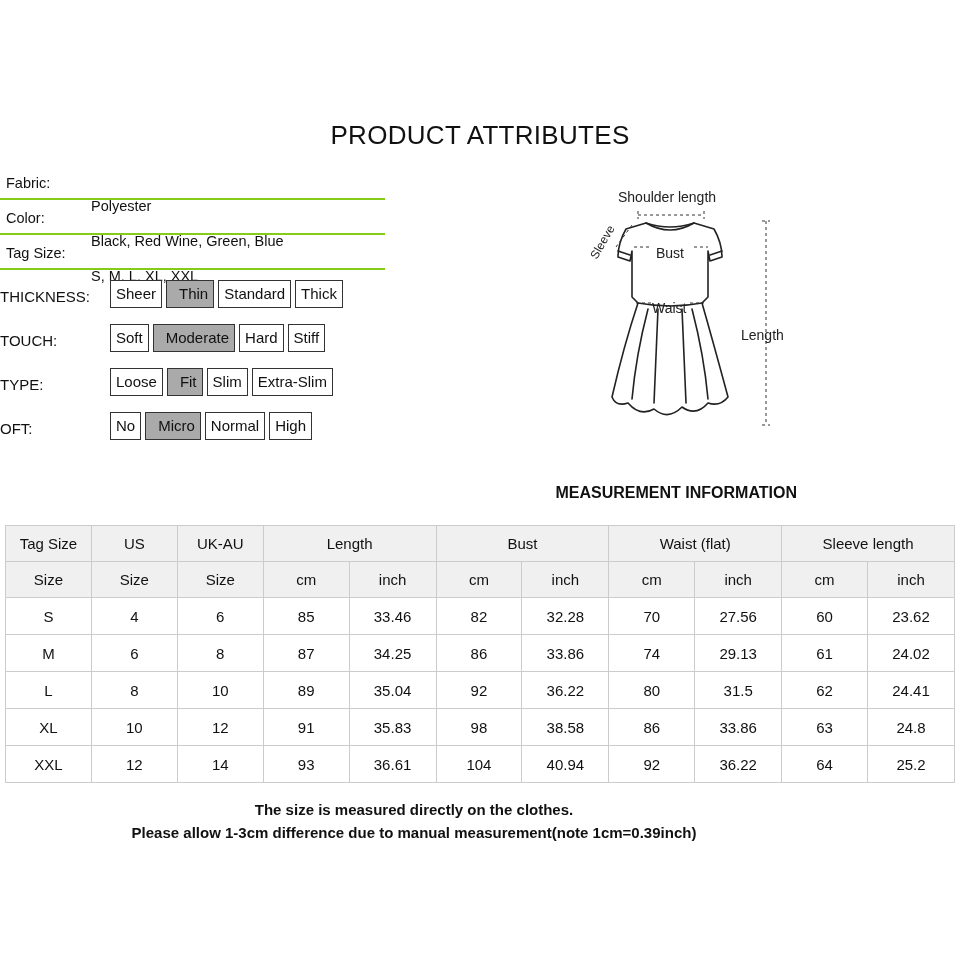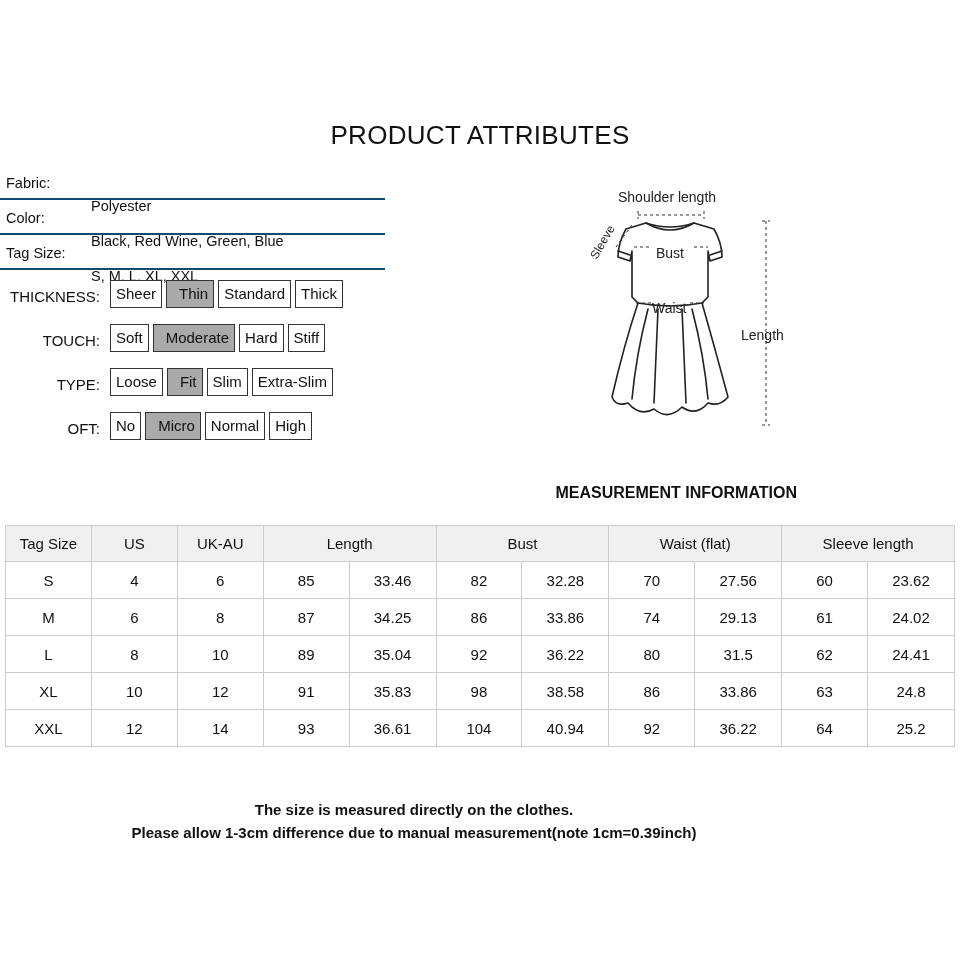--- a/index.html
+++ b/index.html
@@ -1,24 +1,24 @@
 <!DOCTYPE html>
 <html><head>
 <meta charset="utf-8">
 <style>
   html, body { margin:0; padding:0; background:#fff; }
   body { width:960px; height:960px; position:relative; overflow:hidden;
          font-family:"Liberation Sans", "DejaVu Sans", sans-serif; color:#111; }
   .title { position:absolute; top:120px; left:0; width:960px; text-align:center;
            font-size:26px; font-weight:normal; letter-spacing:0.3px; }
-  .attr-row { position:absolute; left:0; width:385px; height:35px; border-bottom:2px solid #0c4a6e; }
+  .attr-row { position:absolute; left:0; width:385px; height:35px; border-bottom:2px solid #84cc16; }
   .attr-row .lbl { position:absolute; left:6px; top:12px; font-size:14.5px; }
   .attr-row .val { position:absolute; left:91px; top:10px; font-size:14.5px;margin-top:25px; }
   .rating { position:absolute; left:0; height:30px; }
-  .rating .rlbl { position:absolute; right:calc(100% - 100px); width:100px; text-align:right; top:8px; font-size:15px; }
+  .rating .rlbl { position:absolute; right:calc(100% - 100px); width:100px; top:8px; font-size:15px; }
   .rating .opts { position:absolute; left:110px; top:0; display:flex; gap:4px; white-space:nowrap; }
   .opt { border:1.5px solid #333; padding:4px 5px; font-size:15px; background:#fff; line-height:18px; }
   .opt.sel { background:#aaa;padding-left:12px; }
   .diagram { position:absolute; left:580px; top:185px; width:220px; height:245px; }
   .diagram .t { position:absolute; font-size:14px; color:#222; }
   .mi-title { position:absolute; top:484px; left:0; width:797px; text-align:right; font-size:16px; font-weight:bold; }
   table.mt { position:absolute; left:5px; top:525px; width:950px; border-collapse:collapse; }
   table.mt td { border:1.5px solid #ccc; text-align:center; font-size:15px; height:36px; padding:0; }
   table.mt tr.h td { background:#f0f0f0; height:35px; }
   .note { position:absolute; left:0; width:828px; text-align:center; font-size:15px; font-weight:bold; }
@@ -131,20 +131,33 @@
   <tbody>
       <tr class="h">
     <td>Tag Size</td>
     <td>US</td>
     <td>UK-AU</td>
     <td colspan="2">Length</td>
     <td colspan="2">Bust</td>
     <td colspan="2">Waist  (flat)</td>
     <td colspan="2">Sleeve length</td>
   </tr>
+  <tr class="h">
+    <td>Size</td>
+    <td>Size</td>
+    <td>Size</td>
+    <td>cm</td>
+    <td>inch</td>
+    <td>cm</td>
+    <td>inch</td>
+    <td>cm</td>
+    <td>inch</td>
+    <td>cm</td>
+    <td>inch</td>
+  </tr>
   <tr>
     <td>S</td>
         <td>4</td>
         <td>6</td>
         <td>85</td>
         <td>33.46</td>
         <td>82</td>
         <td>32.28</td>
         <td>70</td>
         <td>27.56</td>

